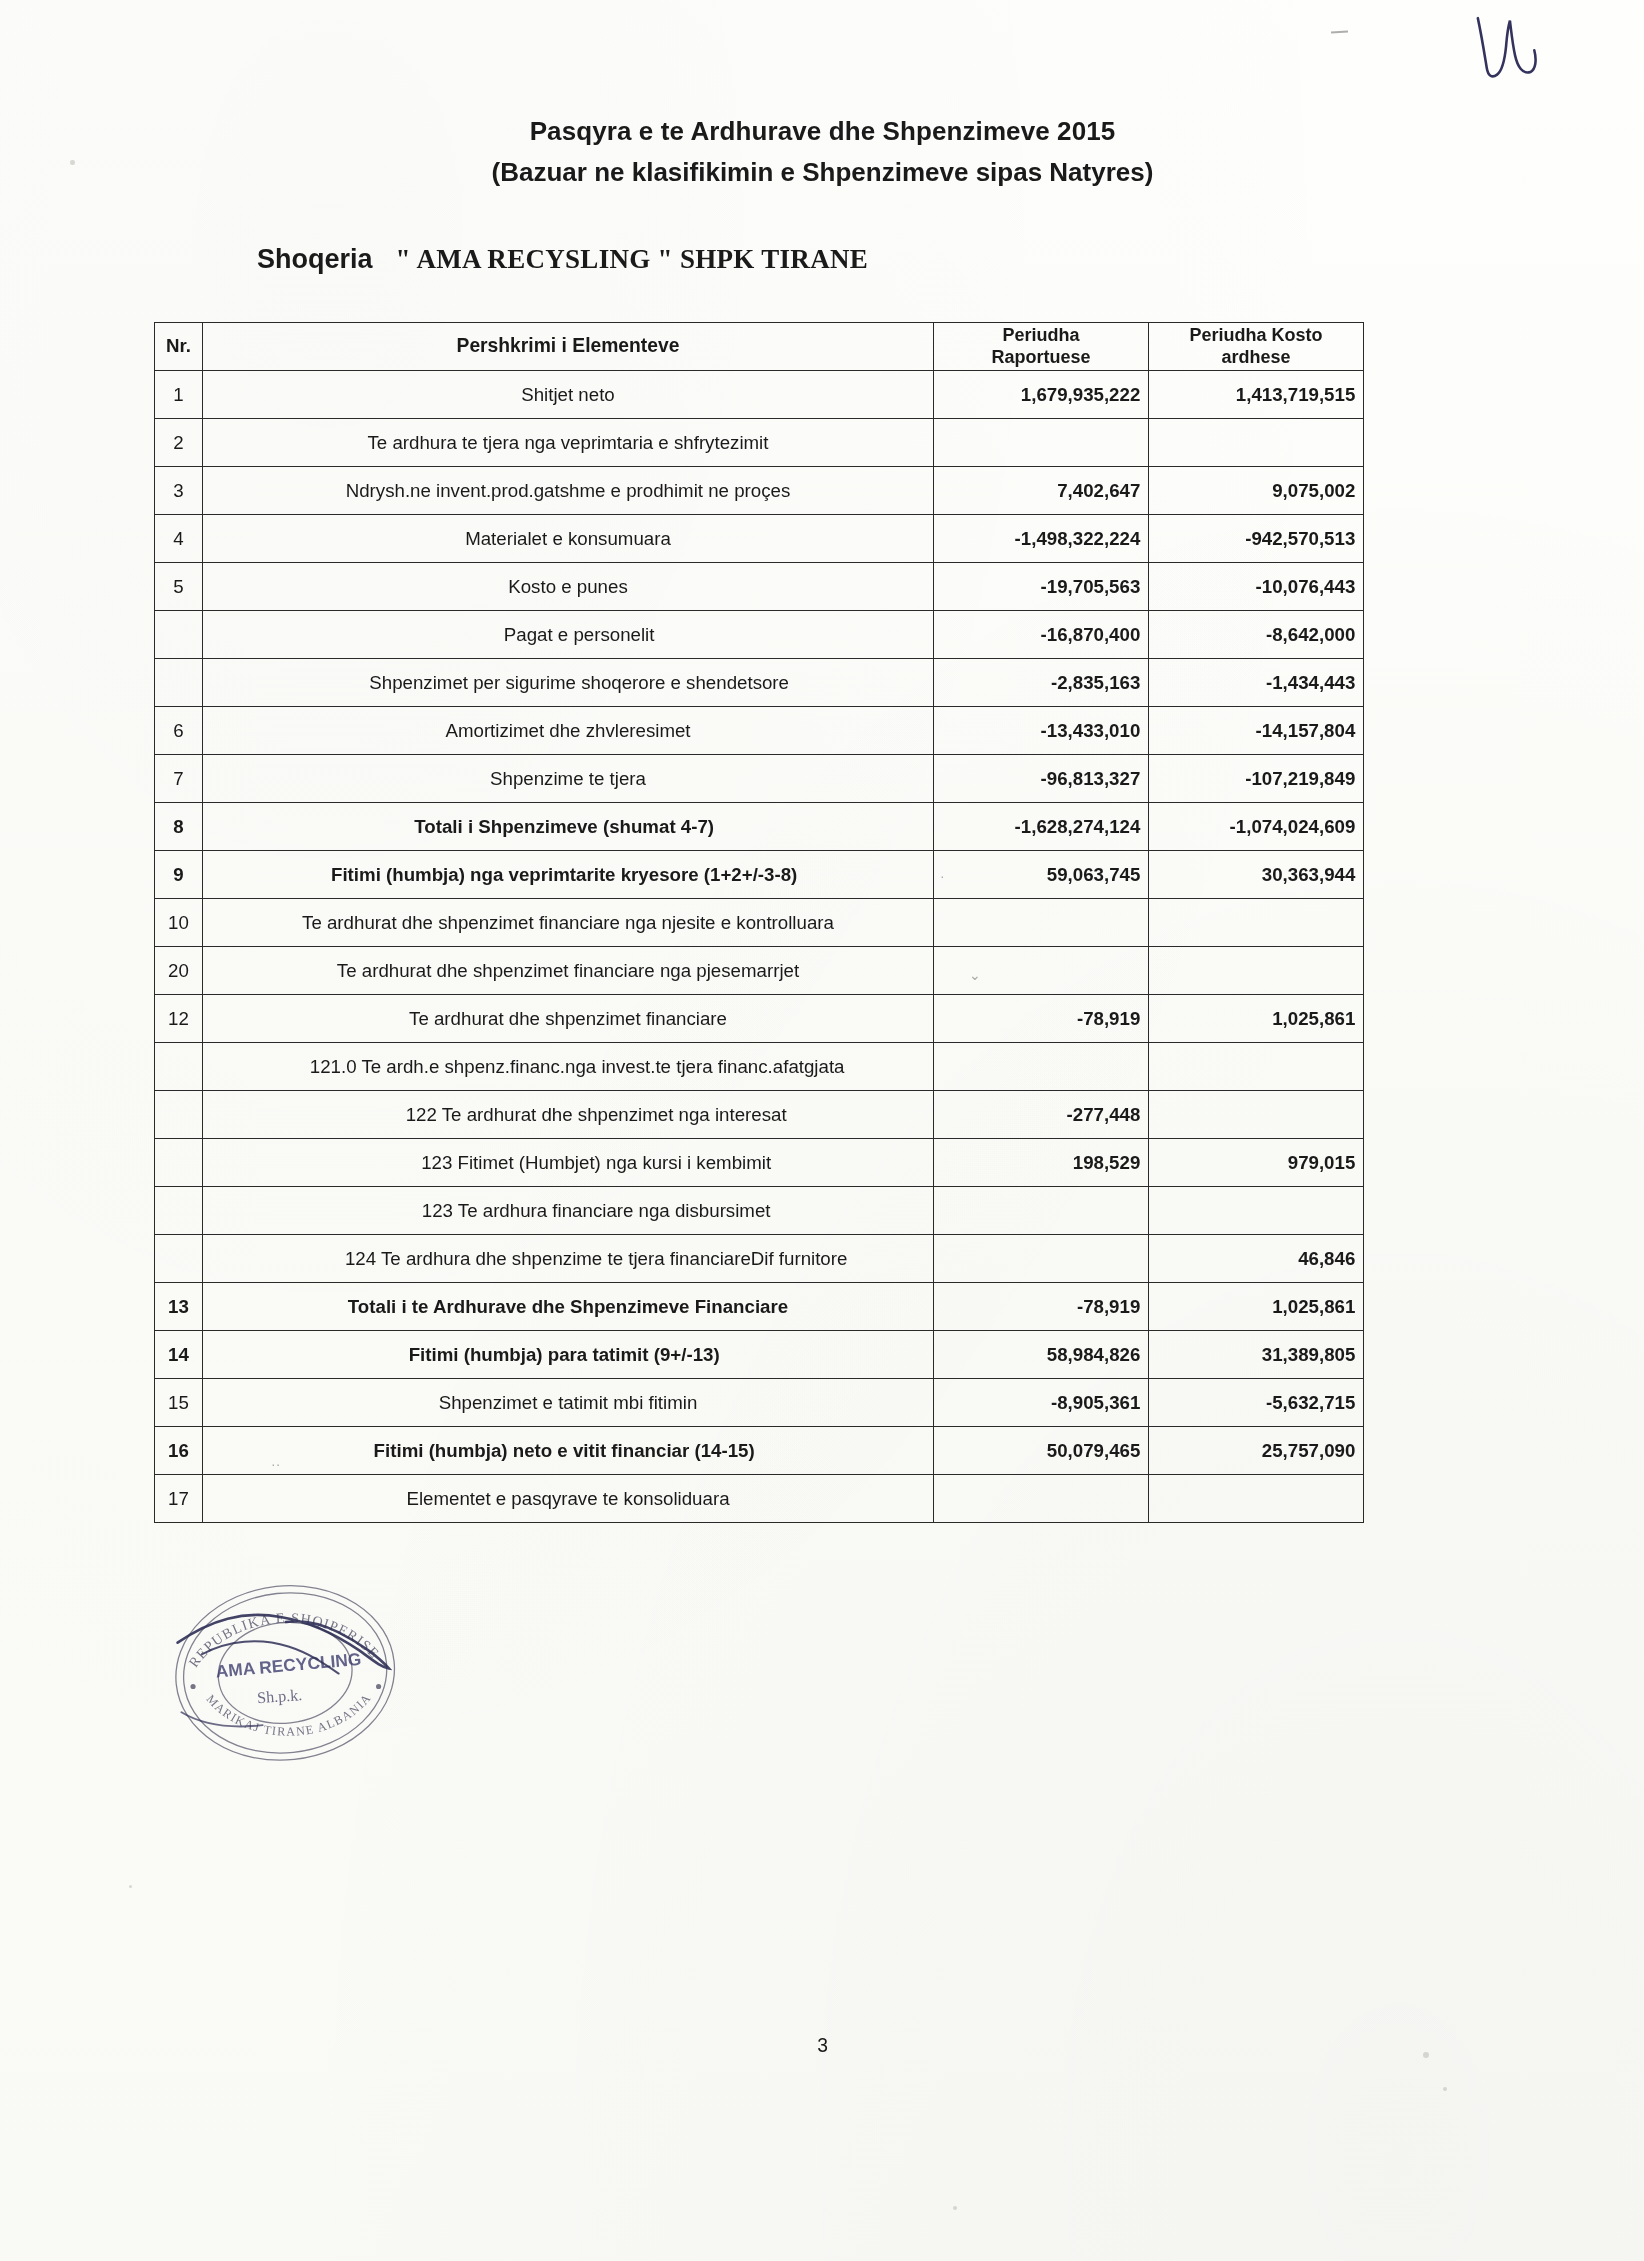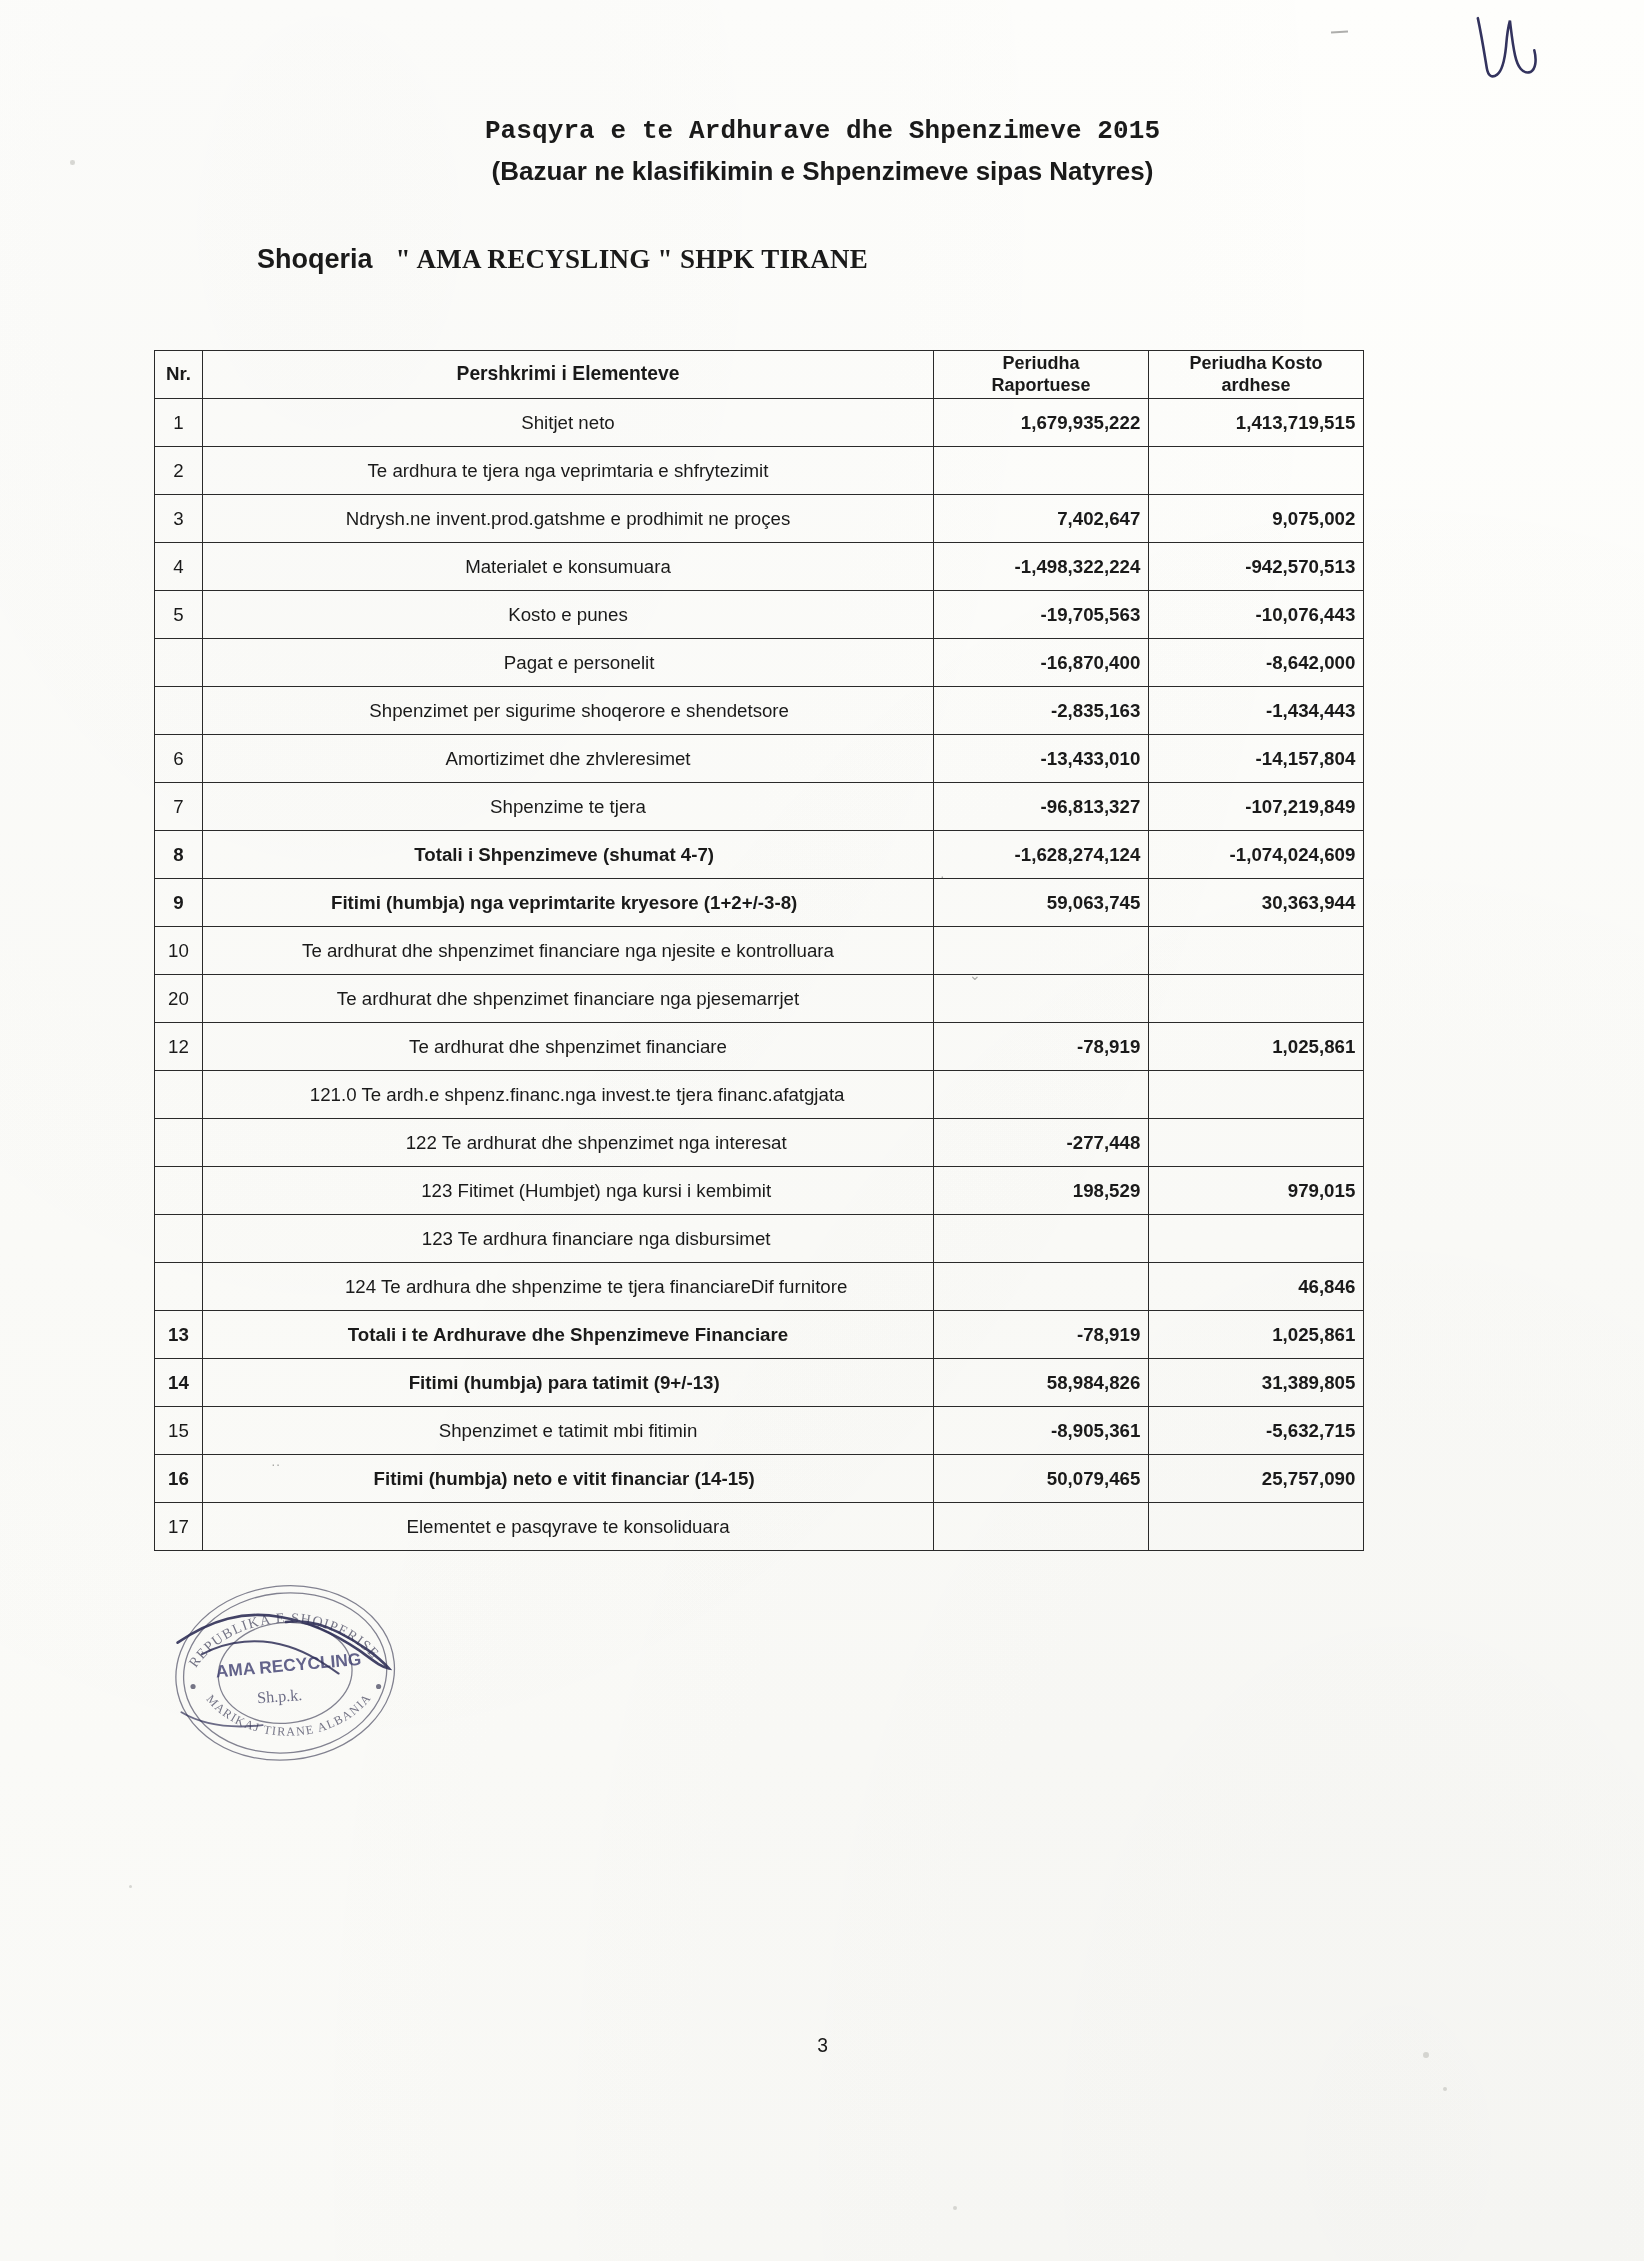--- a/index.html
+++ b/index.html
@@ -60,21 +60,20 @@
     top: 116px;
     left: 0;
     width: 1645px;
     text-align: center;
   }
   .title1 {
     font-size: 26px;
     font-weight: bold;
     letter-spacing: 0.1px;
     margin: 0 0 10.3px 0;
-    font-family: Liberation Mono, monospace;
   }
   .title2 {
     font-size: 26px;
     font-weight: bold;
     margin: 0;
   }
   .company-line {
     position: absolute;
     top: 244px;
     left: 257px;
@@ -90,21 +89,20 @@
   }
 
   table.fin {
     position: absolute;
     top: 322px;
     left: 154px;
     width: 1210px;
     border-collapse: collapse;
     font-size: 18.7px;
     background: transparent;
-    margin-top: 28px;
   }
   table.fin th, table.fin td {
     border: 1.3px solid #2a2a2a;
     padding: 0 7.7px;
     height: 47px;
     vertical-align: middle;
     background: transparent;
   }
   col.c-nr { width: 48px; }
   col.c-desc { width: 731px; }

